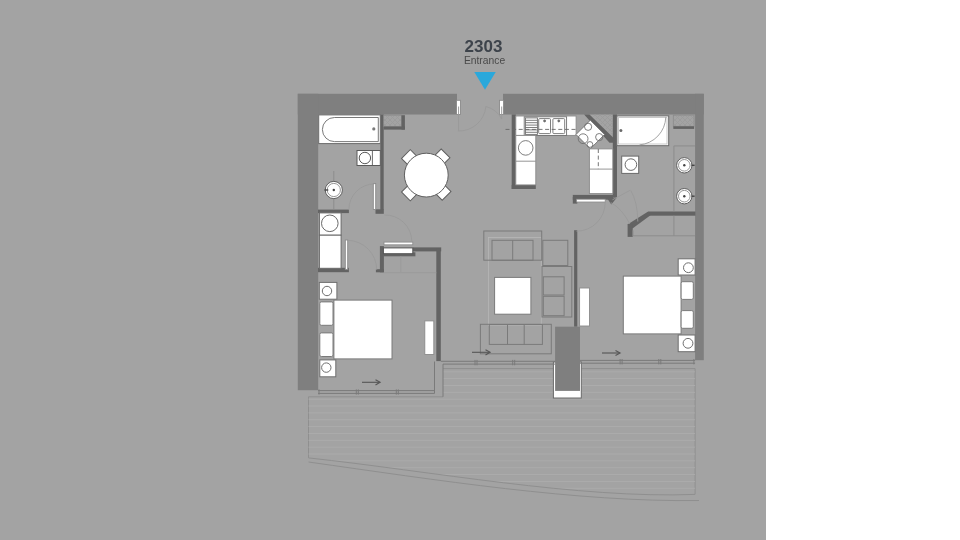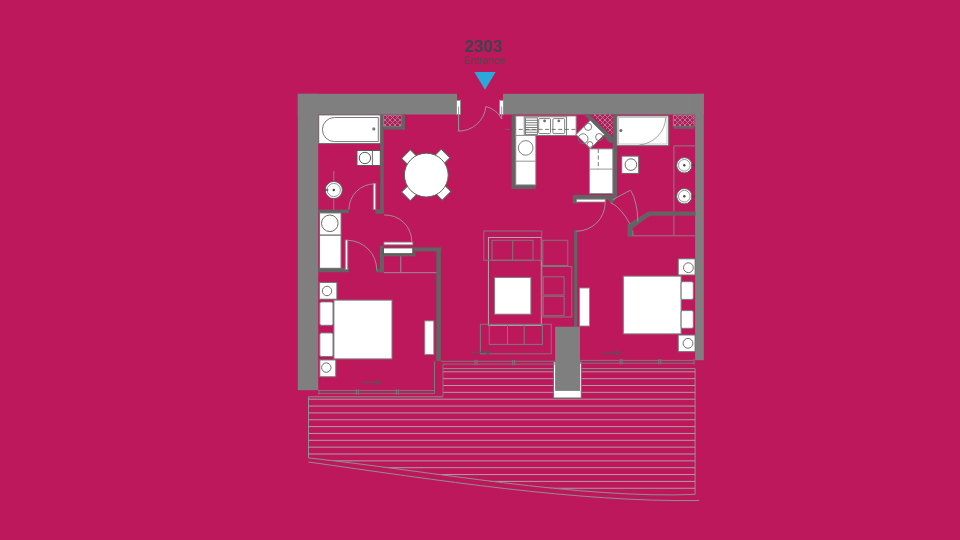--- a/index.html
+++ b/index.html
@@ -1,16 +1,16 @@
 <!DOCTYPE html>
 <html><head>
 <meta charset="utf-8">
 <style>
   html,body{margin:0;padding:0;background:#ffffff;}
-  .page{position:relative;width:960px;height:540px;background:#be185d;overflow:hidden;
+  .page{position:relative;width:766px;height:540px;background:#a3a3a3;overflow:hidden;
         font-family:"Liberation Sans", sans-serif;}
   svg{position:absolute;left:0;top:0;}
   text{font-family:"Liberation Sans", sans-serif;}
 </style>
 </head>
 <body>
 <div class="page">
 <svg width="960" height="540" viewBox="0 0 960 540">
 <defs>
   <pattern id="hatch" patternUnits="userSpaceOnUse" width="5" height="5">

